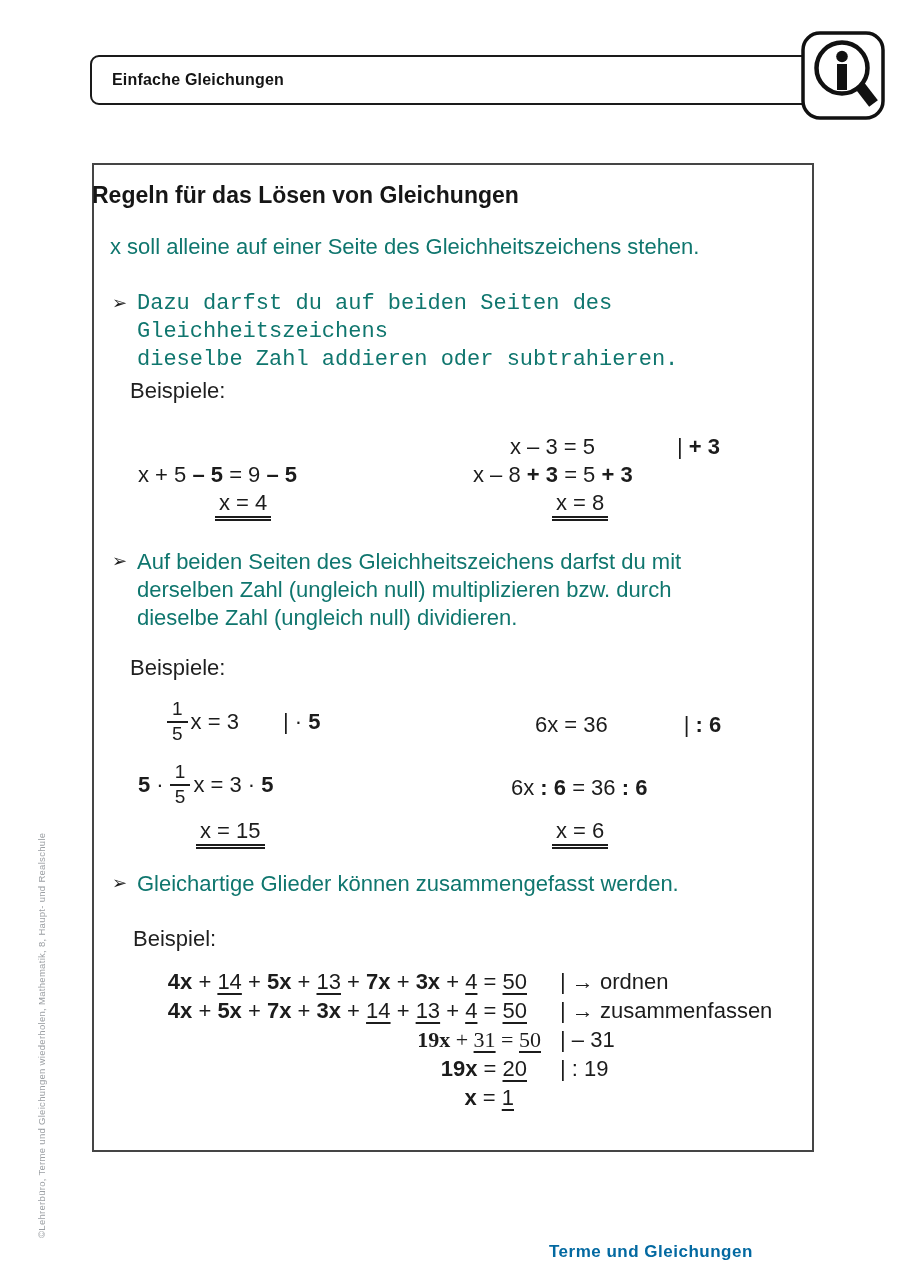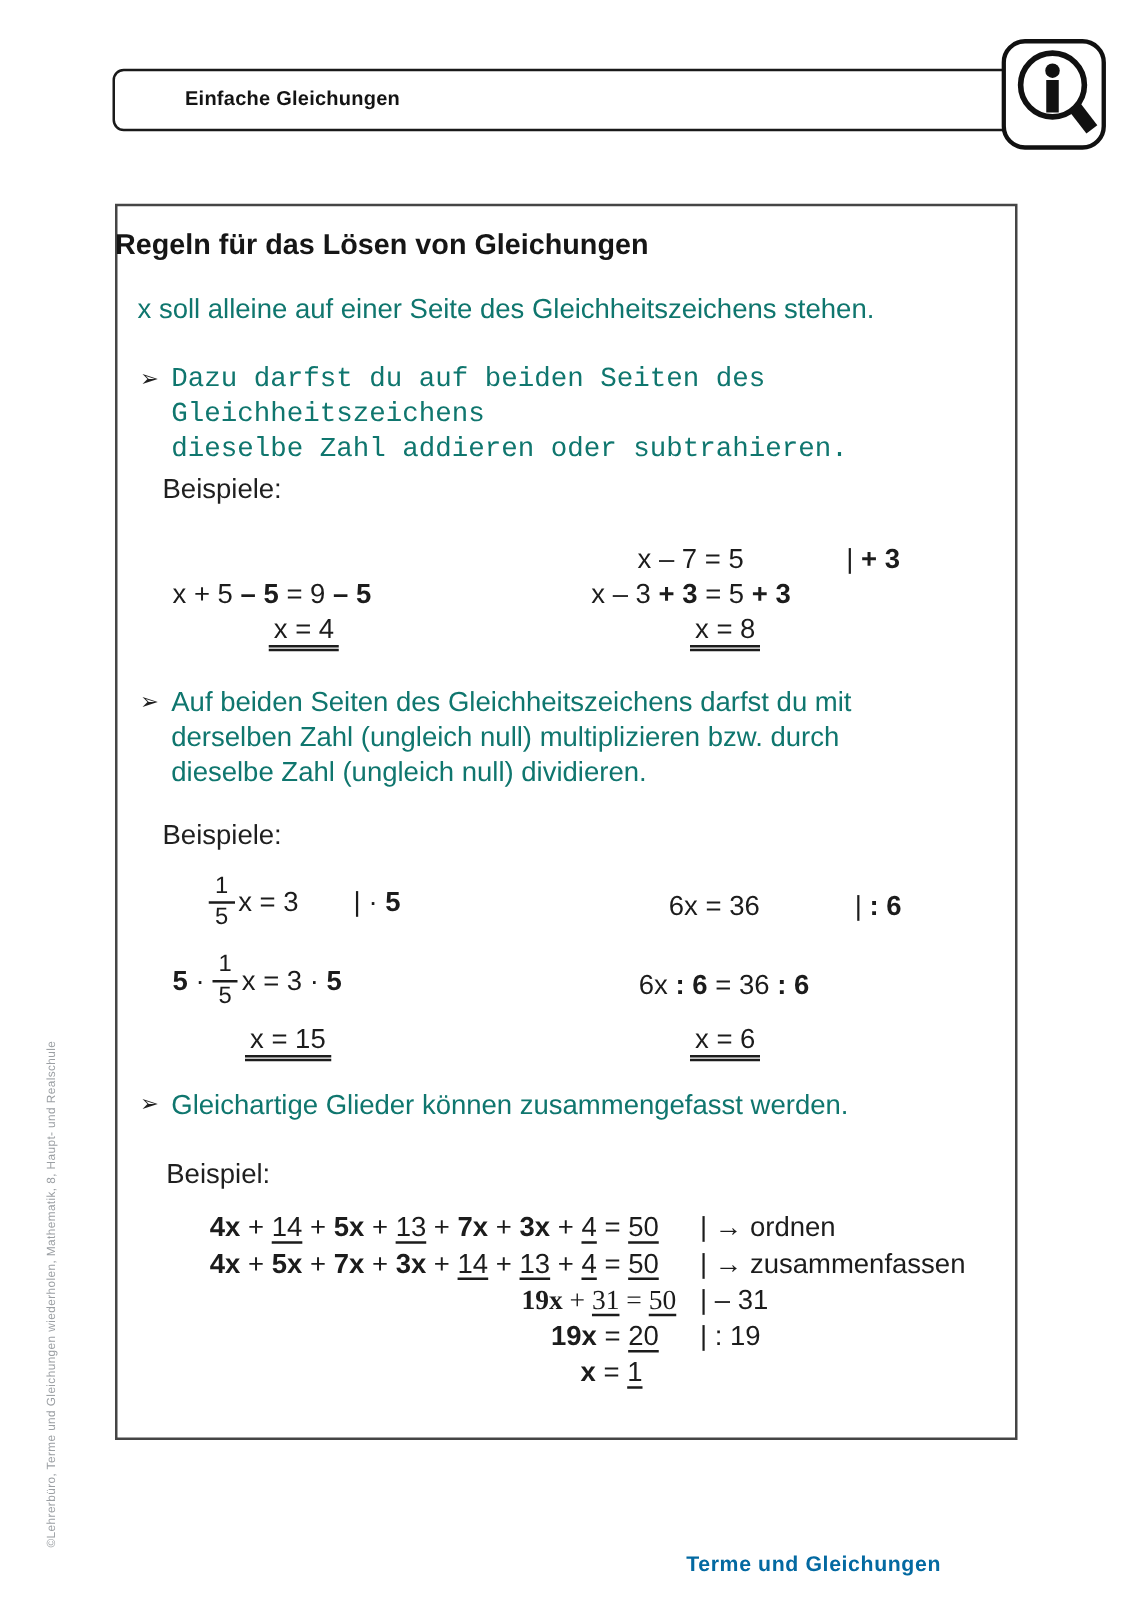--- a/index.html
+++ b/index.html
@@ -8,21 +8,21 @@
     background:#ffffff; overflow:hidden;
     font-family:"Liberation Sans", sans-serif; color:#1f1f1f;
   }
 
   
   .header-box {
     position:absolute; left:90px; top:55px; width:788px; height:50px;
     border:2px solid #1a1a1a; border-radius:9px; box-sizing:border-box;
     display:flex; align-items:center; padding-left:20px; background:#fff; z-index:1;
   }
-  .header-title { font-size:16px; font-weight:bold; letter-spacing:0.2px; color:#141414;margin-left:36px; }
+  .header-title { font-size:16px; font-weight:bold; letter-spacing:0.2px; color:#141414; }
   .icon-box { position:absolute; left:801px; top:31px; width:84px; height:89px; z-index:2; }
 
   
   .main-box {
     position:absolute; left:92px; top:163px; width:722px; height:989px;
     border:2px solid #454545; box-sizing:border-box; background:#fff;
   }
   .rules-title {
     position:absolute; left:92px; top:182px; width:722px; 
     font-size:23px; font-weight:bold; color:#161616;
@@ -80,22 +80,22 @@
 
   <span class="bullet-glyph" style="left:112px; top:292px;">➢</span>
   <div class="bodytext" style="left:137px; top:290px; width:670px;font-family:Liberation Mono, monospace;">Dazu darfst du auf beiden Seiten des Gleichheitszeichens
 dieselbe Zahl addieren oder subtrahieren.</div>
 
   <div class="ex-label" style="left:130px; top:378px;">Beispiele:</div>
 
   <div class="eql" style="left:138px; top:462px;"><span>x + 5 </span><span class="b">– 5</span><span> = 9 </span><span class="b">– 5</span></div>
   <div class="eql" style="left:215px; top:490px;"><span class="du">x = 4</span></div>
 
-  <div class="eql" style="left:510px; top:434px;"><span>x – 7 = 5</span><span class="gap" style="width: 82px;"></span><span>| </span><span class="b">+ 3</span></div>
-  <div class="eql" style="left:473px; top:462px;"><span>x – 3 </span><span class="b">+ 3</span><span> = 5 </span><span class="b">+ 3</span></div>
+  <div class="eql" style="left:510px; top:434px;"><span>x – 3 = 5</span><span class="gap" style="width: 82px;"></span><span>| </span><span class="b">+ 3</span></div>
+  <div class="eql" style="left:473px; top:462px;"><span>x – 8 </span><span class="b">+ 3</span><span> = 5 </span><span class="b">+ 3</span></div>
   <div class="eql" style="left:552px; top:490px;"><span class="du">x = 8</span></div>
 
   <span class="bullet-glyph" style="left:112px; top:550px;">➢</span>
   <div class="bodytext" style="left:137px; top:548px; width:670px;">Auf beiden Seiten des Gleichheitszeichens darfst du mit
 derselben Zahl (ungleich null) multiplizieren bzw. durch
 dieselbe Zahl (ungleich null) dividieren.</div>
 
   <div class="ex-label" style="left:130px; top:655px;">Beispiele:</div>
 
   <div class="eqfx" style="left:167px; top:690px; height:64px;"><span class="frac"><span class="num">1</span><span class="den">5</span></span><span>x = 3</span><span class="gap" style="width: 44px;"></span><span>| · </span><span class="b">5</span></div>

